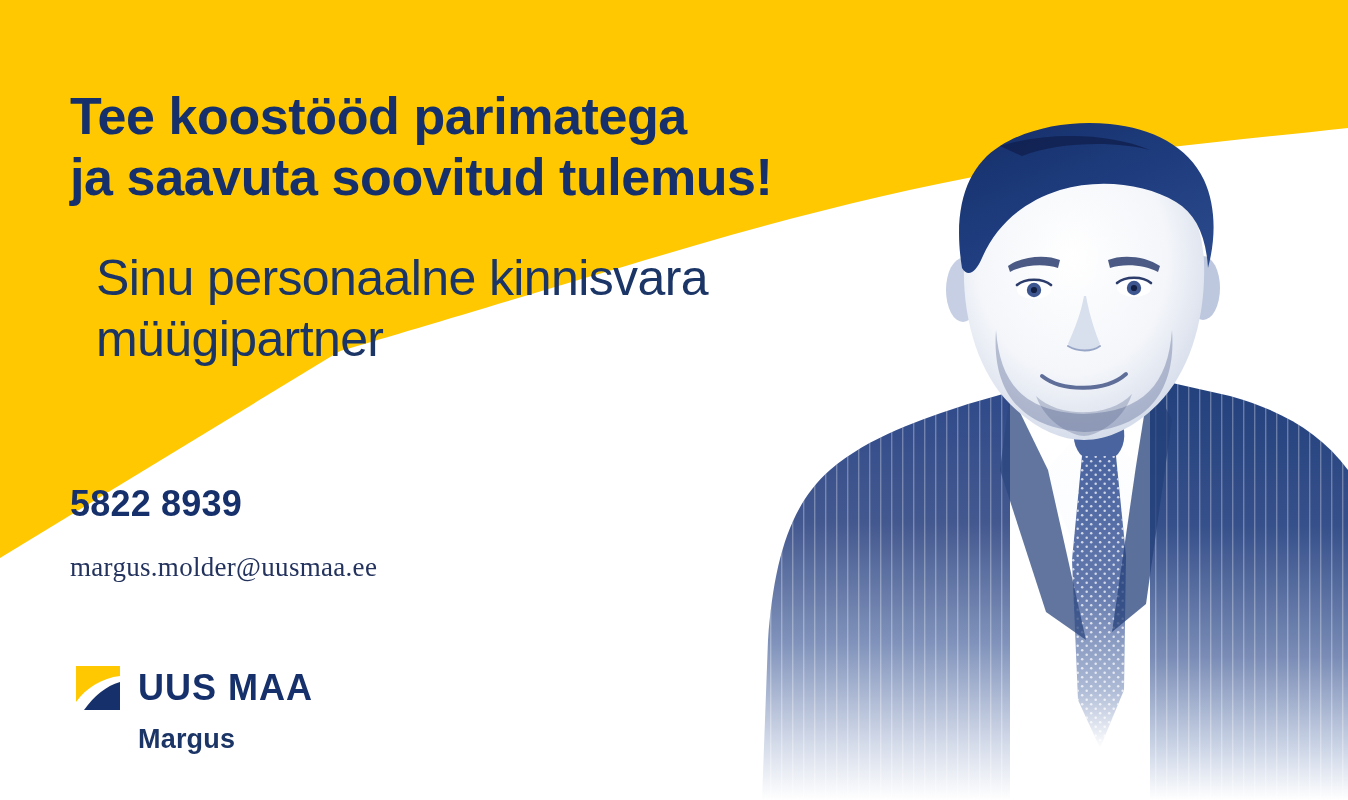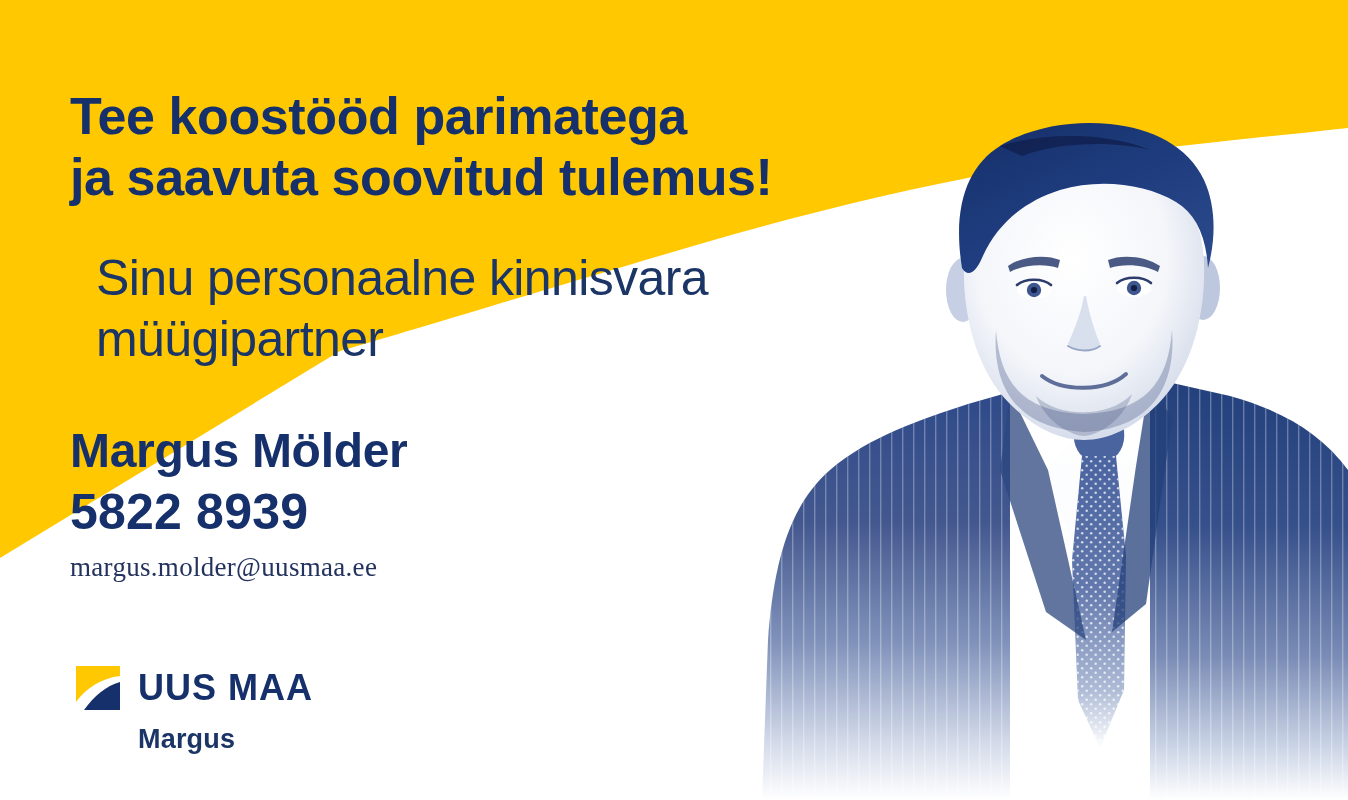--- a/index.html
+++ b/index.html
@@ -75,21 +75,21 @@
     font-size: 48px;
     font-weight: bold;
     letter-spacing: -0.3px;
   }
 
   .agent-phone {
     position: absolute;
     left: 70px;
     top: 483px;
     color: #16306B;
-    font-size: 50px;
+    font-size: 36px;
     font-weight: bold;
     letter-spacing: 0.2px;
   }
 
   .agent-email {
     position: absolute;
     left: 70px;
     top: 552px;
     color: #24335e;
     font-family: "Liberation Serif", serif;
@@ -331,21 +331,20 @@
   </svg>
 
   <div id="content">
 
     <div class="headline">Tee koostööd parimatega
 ja saavuta soovitud tulemus!</div>
 
     <div class="subhead">Sinu personaalne kinnisvara
 müügipartner</div>
 
-    <div class="agent-name">Margus Mölder</div>
 
     <div class="agent-phone">5822 8939</div>
 
     <div class="agent-email">margus.molder@uusmaa.ee</div>
 
     <div id="logo-block">
       <svg id="logo-mark" viewBox="0 0 44 44">
 
         <path d="M 0,0 L 44,0 L 44,10
                  C 26,12 10,22 0,36 Z" fill="#FFC800"></path>

